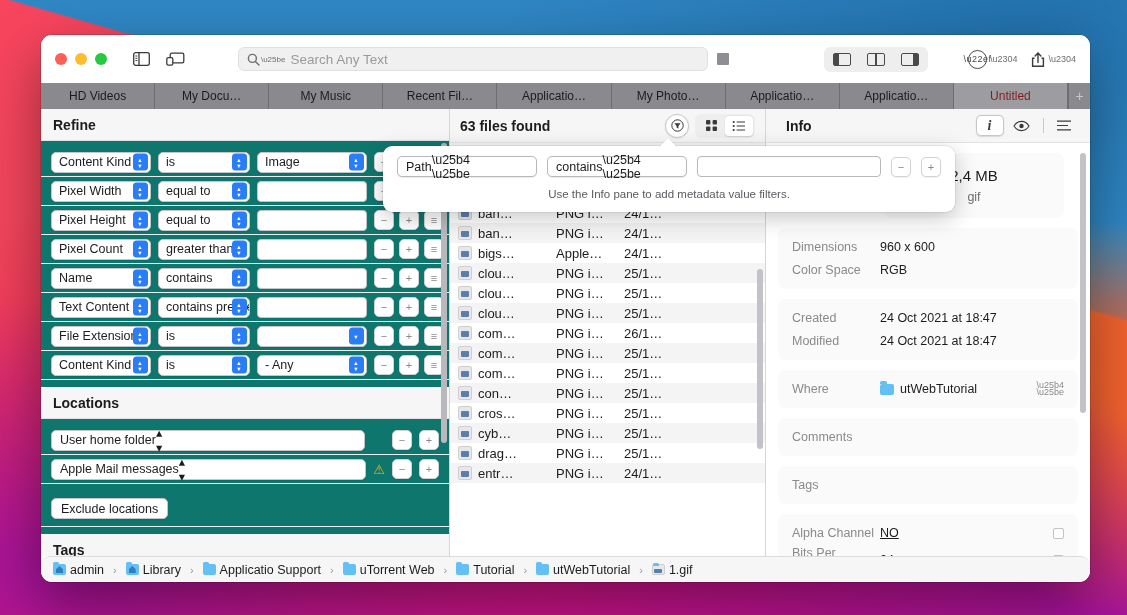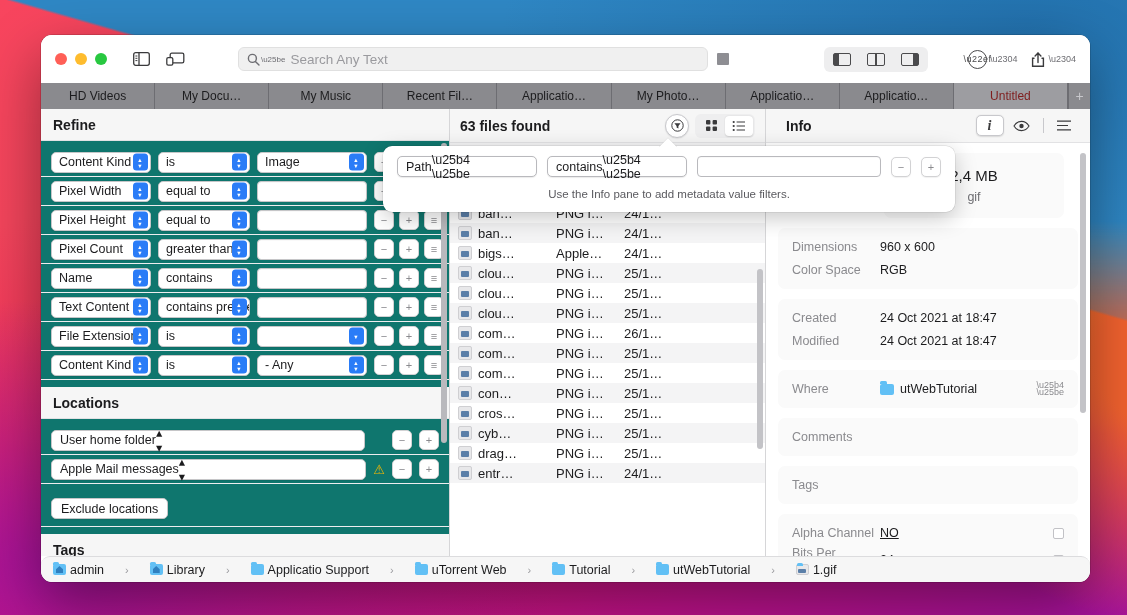--- a/index.html
+++ b/index.html
@@ -267,21 +267,21 @@
   .pop-sel.b { flex: 0 0 140px; }
   .pop-in {
     flex: 1 1 auto; height: 21px; border-radius: 4px; background: #fff;
     border: .5px solid #b9b9bd; box-shadow: inset 0 .5px 1px rgba(0,0,0,.05);
   }
   .pop-hint { text-align: center; font-size: 11.5px; color: #5a5a5f; margin-top: 11px; }
 
   
   .pathbar {
     height: 26px; flex: 0 0 26px; background: #f6f6f6; border-top: .5px solid #dcdcde;
-    display: flex; align-items: center; padding: 0 12px; gap: 20px;
+    display: flex; align-items: center; padding: 0 12px; gap: 8px;
     font-size: 12.5px; color: #1c1c1e; border-radius: 9px;
   }
   .crumb { display: flex; align-items: center; gap: 4px; white-space: nowrap; }
   .crumb .ic {
     width: 13px; height: 11px; border-radius: 2px; background: #62c0f5; position: relative;
   }
   .crumb .ic::before { content:""; position:absolute; left:0; top:-2px; width:6px; height:3px; background:#62c0f5; border-radius:1.5px 1.5px 0 0; }
   .crumb .ic.house { background: #62c0f5; }
   .crumb .ic.house::after {
     content:""; position:absolute; left:3px; top:2px; width:7px; height:7px;

